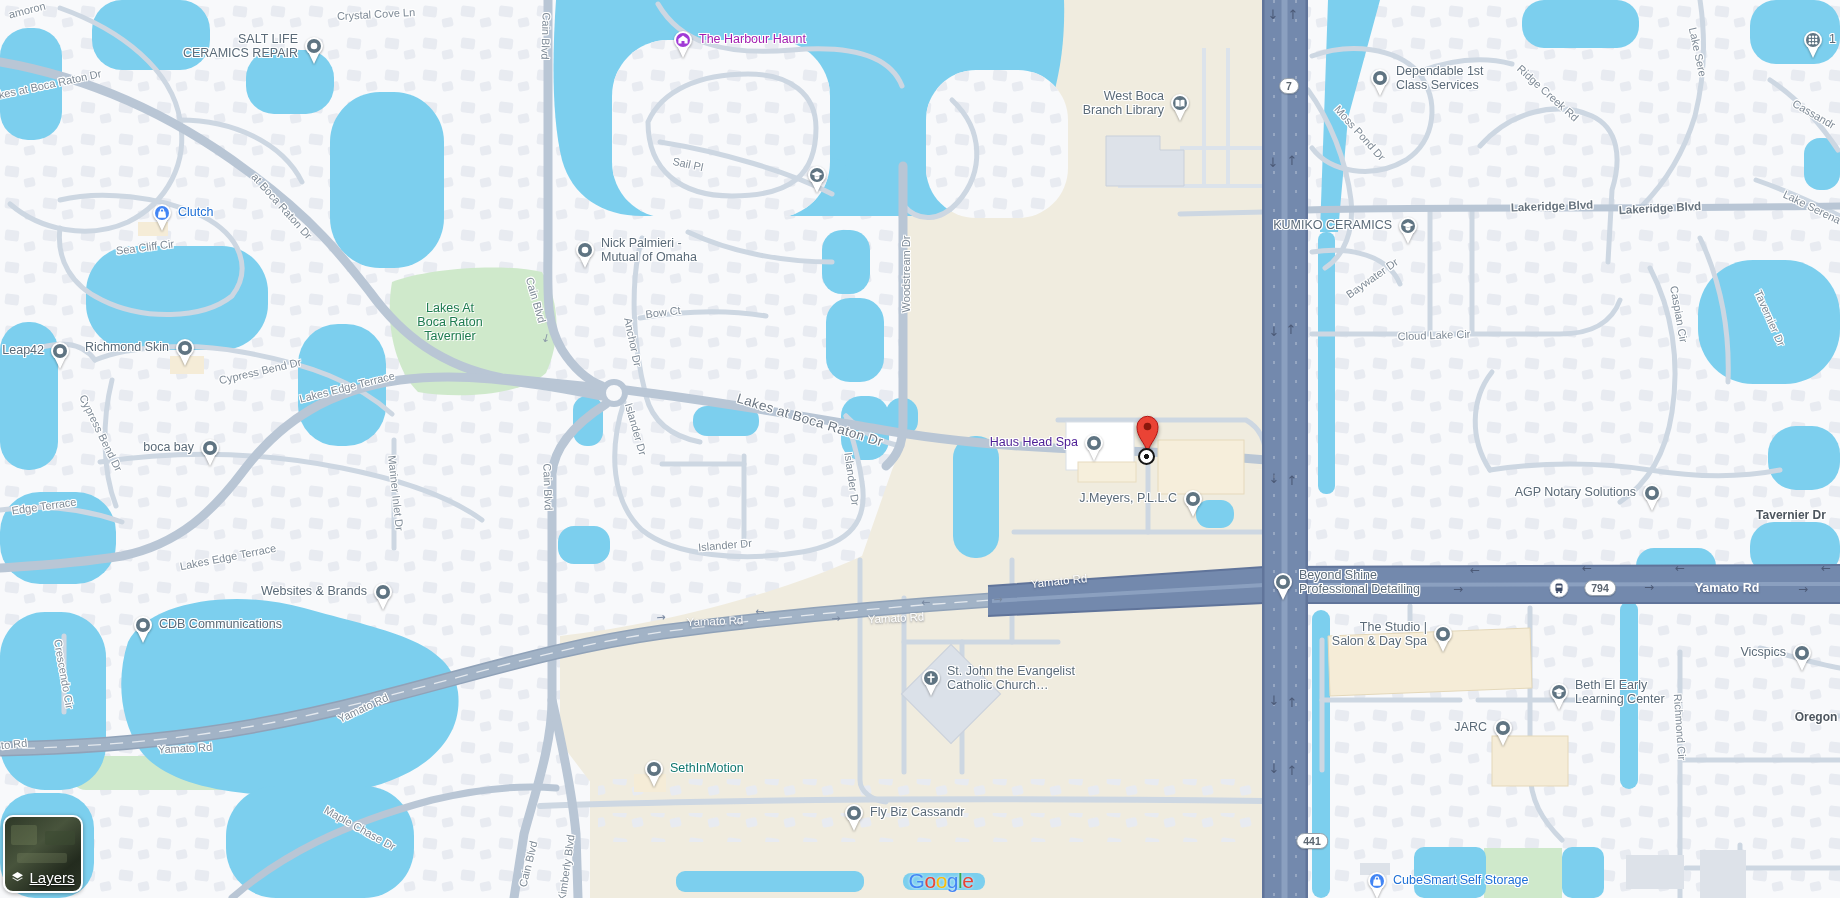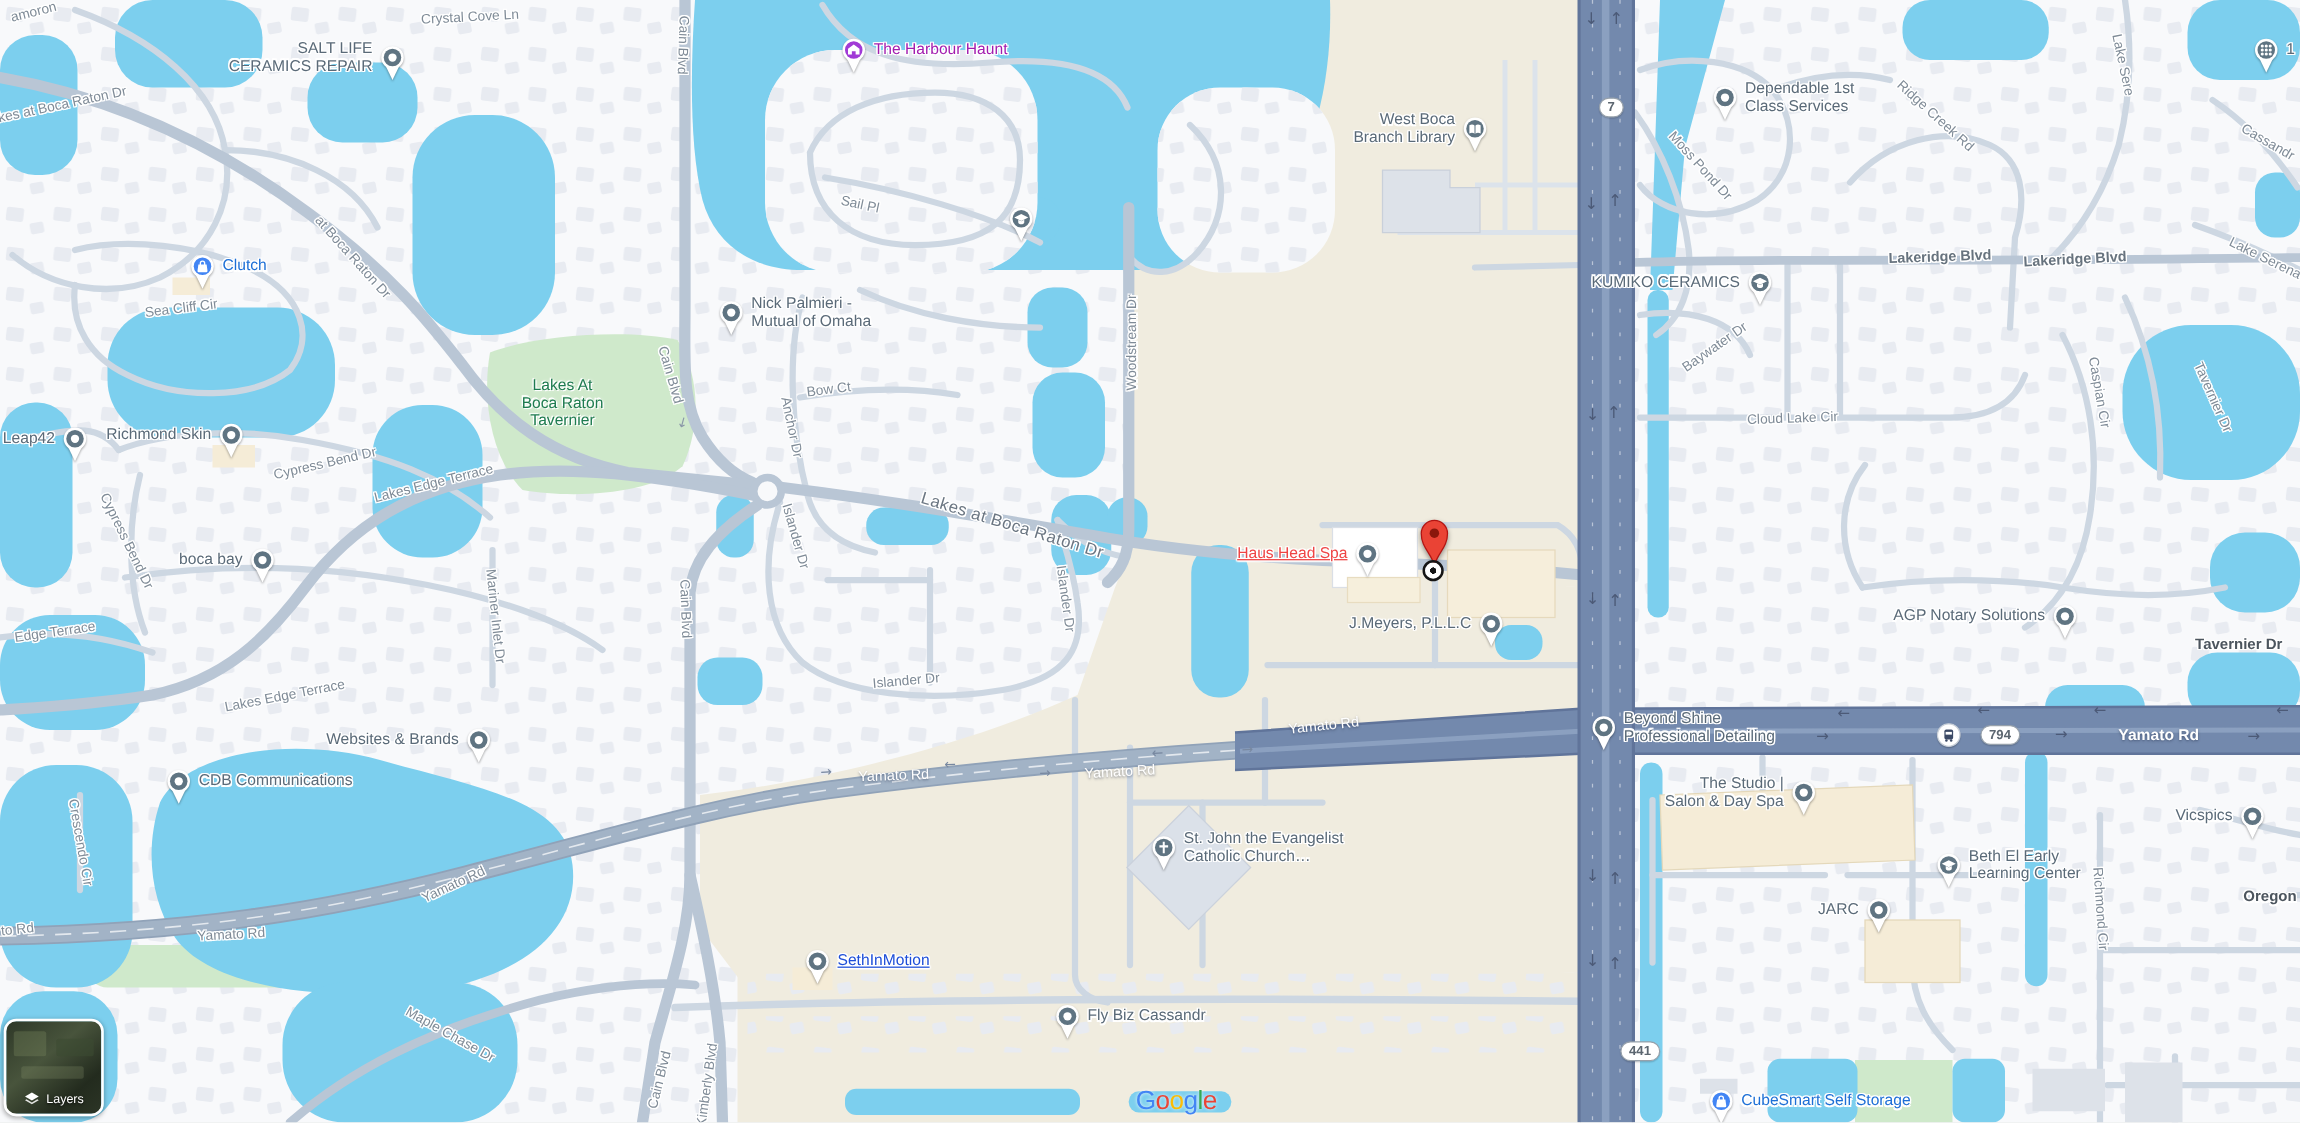--- a/index.html
+++ b/index.html
@@ -37,22 +37,22 @@
   #marker{position:absolute;filter:drop-shadow(0 2px 2px rgba(0,0,0,.4));}
   #target{position:absolute;width:13px;height:13px;border-radius:50%;
       border:2.5px solid #151515;
       background:radial-gradient(circle,#151515 0 2.5px,#ffffff 2.6px 100%);}
   #layersBtn{position:absolute;left:3px;top:815px;width:80px;height:78px;border:2px solid #fff;
       border-radius:10px;cursor:pointer;padding:0;overflow:hidden;
       background:linear-gradient(140deg,#2e3827 0%,#48543c 40%,#232b1e 75%,#2c3526 100%);
       box-shadow:0 1px 4px rgba(0,0,0,.35);}
   #layersBtn .patch{position:absolute;background:rgba(120,135,95,.35);border-radius:2px;}
   #layersBtn .row{position:absolute;left:0;right:0;bottom:5px;display:flex;gap:5px;
-      align-items:center;justify-content:center;color:#fff;font-size:10px;
-      text-shadow:0 1px 2px rgba(0,0,0,.8);}
+      align-items:center;justify-content:center;color:#fff;font-size:15px;
+      text-shadow:0 1px 2px rgba(0,0,0,.8);text-decoration:underline;}
   #glogo{position:absolute;transform:translate(-50%,-50%);font-size:21px;font-weight:500;
       letter-spacing:-0.5px;cursor:pointer;text-shadow:0 0 3px rgba(255,255,255,.9);}
 </style>
 </head>
 <body>
 
 <div id="stage">
 <svg class="base" width="1840" height="898" viewBox="0 0 1840 898" xmlns="http://www.w3.org/2000/svg">
  <defs>
   <pattern id="hp" width="38" height="32" patternUnits="userSpaceOnUse">
@@ -470,21 +470,21 @@
           <div>CDB Communications</div>
         </div>
       </div>
       <div class="poi" style="left: 1094px; top: 443px;">
         <span class="pinwrap"><svg width="26" height="34" viewBox="0 0 26 34">
      <path d="M7 18.5 L13 31 L19 18.5 Z" fill="#fff"></path>
      <circle cx="13" cy="13" r="9" fill="#fff"></circle>
      <circle cx="13" cy="13" r="7" fill="#5f7482"></circle>
             <circle cx="13" cy="13" r="3.3" fill="#fff"></circle>
           </svg></span>
-        <div class="lbl left" style="color: #ef4444; text-decoration: underline;">
+        <div class="lbl left" style="color: #4c1d95;">
           <div>Haus Head Spa</div>
         </div>
       </div>
       <div class="poi" style="left: 1193px; top: 499px;">
         <span class="pinwrap"><svg width="26" height="34" viewBox="0 0 26 34">
      <path d="M7 18.5 L13 31 L19 18.5 Z" fill="#fff"></path>
      <circle cx="13" cy="13" r="9" fill="#fff"></circle>
      <circle cx="13" cy="13" r="7" fill="#5f7482"></circle>
             <circle cx="13" cy="13" r="3.3" fill="#fff"></circle>
           </svg></span>
@@ -574,21 +574,21 @@
           <div>Catholic Church…</div>
         </div>
       </div>
       <div class="poi" style="left: 654px; top: 769px;">
         <span class="pinwrap"><svg width="26" height="34" viewBox="0 0 26 34">
      <path d="M7 18.5 L13 31 L19 18.5 Z" fill="#fff"></path>
      <circle cx="13" cy="13" r="9" fill="#fff"></circle>
      <circle cx="13" cy="13" r="7" fill="#5f7482"></circle>
             <circle cx="13" cy="13" r="3.3" fill="#fff"></circle>
           </svg></span>
-        <div class="lbl right" style="color: #1d4ed8; text-decoration: underline;">
+        <div class="lbl right" style="color: #0f766e;">
           <div>SethInMotion</div>
         </div>
       </div>
       <div class="poi" style="left: 854px; top: 813px;">
         <span class="pinwrap"><svg width="26" height="34" viewBox="0 0 26 34">
      <path d="M7 18.5 L13 31 L19 18.5 Z" fill="#fff"></path>
      <circle cx="13" cy="13" r="9" fill="#fff"></circle>
      <circle cx="13" cy="13" r="7" fill="#5f7482"></circle>
             <circle cx="13" cy="13" r="3.3" fill="#fff"></circle>
           </svg></span>

